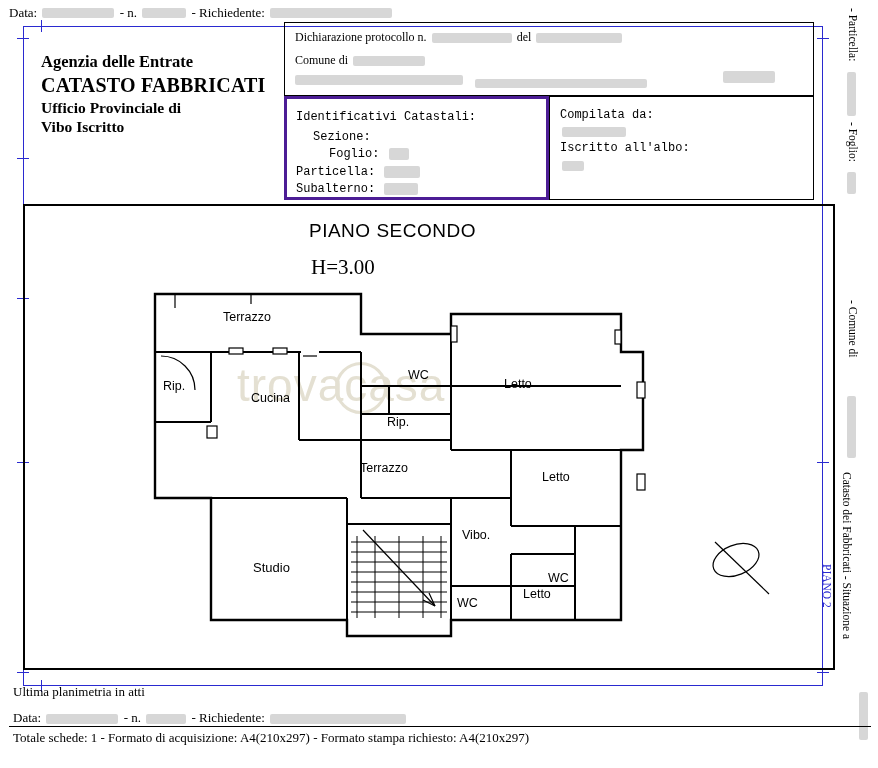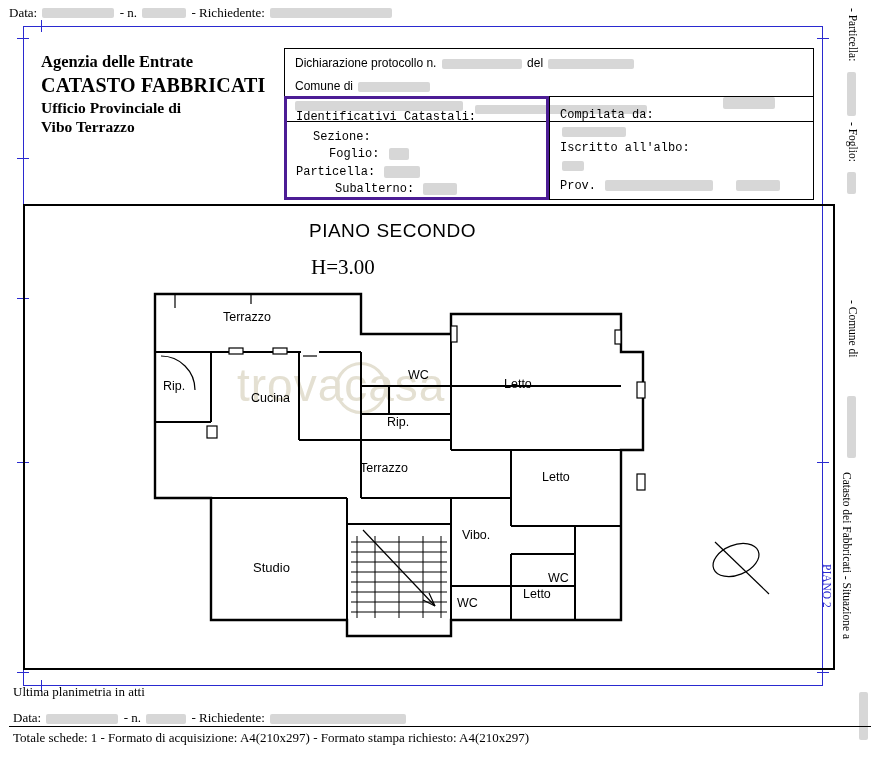--- a/index.html
+++ b/index.html
@@ -68,23 +68,22 @@
   .agency-2 { font-size: 20px; letter-spacing: .2px; }
   .agency-3 { font-size: 15.5px; }
   .agency-4 { font-size: 15.5px; }
 
   .decl-box {
     position: absolute;
     left: 283px; top: 22px;
     width: 530px; height: 74px;
     border: 1px solid #000;
     box-sizing: border-box;
-    font-family: Liberation Sans, sans-serif;
+    font-family: Liberation Serif, serif;
     font-size: 12px;
-    margin-top: 26px;
   }
   .decl-box .l1 { position: absolute; left: 10px; top: 7px; white-space: nowrap; }
   .decl-box .l2 { position: absolute; left: 10px; top: 30px; white-space: nowrap; }
   .decl-box .bar-a { position: absolute; left: 10px; top: 52px; width: 168px; height: 10px; background:#d7d7d7; border-radius:2px;}
   .decl-box .bar-b { position: absolute; left: 190px; top: 56px; width: 172px; height: 9px; background:#d7d7d7; border-radius:2px;}
   .decl-box .bar-c { position: absolute; left: 438px; top: 48px; width: 52px; height: 12px; background:#d7d7d7; border-radius:2px;}
 
   .ident-box {
     position: absolute;
     left: 283px; top: 96px;
@@ -253,21 +252,21 @@
   <div class="tickmark" style="left:816px;top:38px;width:12px;height:1px;"></div>
   <div class="tickmark" style="left:816px;top:462px;width:12px;height:1px;"></div>
   <div class="tickmark" style="left:816px;top:672px;width:12px;height:1px;"></div>
   <div class="tickmark" style="left:40px;top:20px;width:1px;height:12px;"></div>
   <div class="tickmark" style="left:40px;top:680px;width:1px;height:12px;"></div>
 
   <div class="agency-block">
     <div class="agency-1">Agenzia delle Entrate</div>
     <div class="agency-2">CATASTO FABBRICATI</div>
     <div class="agency-3">Ufficio Provinciale di</div>
-    <div class="agency-4">Vibo Terrazzo</div>
+    <div class="agency-4">Vibo Iscritto</div>
   </div>
 
   <div class="decl-box">
     <div class="l1">
       <span>Dichiarazione protocollo n.</span>
       <span class="redact" style="width:80px;"></span>
       <span>del</span>
       <span class="redact" style="width:86px;"></span>
     </div>
     <div class="l2">
@@ -283,39 +282,34 @@
     <div class="row" style="left:9px;top:11px;">Identificativi Catastali:</div>
     <div class="row" style="left:26px;top:31px;">Sezione:</div>
     <div class="row" style="left:42px;top:48px;text-align:right;">
       <span>Foglio:</span>
       <span class="redact" style="width:20px;height:12px;"></span>
     </div>
     <div class="row" style="left:9px;top:66px;">
       <span>Particella:</span>
       <span class="redact" style="width:36px;height:12px;"></span>
     </div>
-    <div class="row" style="left:9px;top:83px;margin-left:39px;">
+    <div class="row" style="left:9px;top:83px;">
       <span>Subalterno:</span>
       <span class="redact" style="width:34px;height:12px;"></span>
     </div>
   </div>
 
   <div class="comp-box">
     <div class="row" style="left:10px;top:11px;">Compilata da:</div>
     <div class="row" style="left:10px;top:28px;">
       <span class="redact" style="width:64px;"></span>
     </div>
     <div class="row" style="left:10px;top:44px;">Iscritto all'albo:</div>
     <div class="row" style="left:10px;top:62px;">
       <span class="redact" style="width:22px;"></span>
-    </div>
-    <div class="row" style="left:10px;top:82px;">
-      <span>Prov.</span>
-      <span class="redact" style="width:108px;height:11px;"></span>
-      <span class="redact" style="width:44px;height:11px;margin-left:14px;"></span>
     </div>
   </div>
 
 
   <div class="draw-area"></div>
   <div class="draw-left-edge"></div>
 
   <div class="piano-title">PIANO SECONDO</div>
   <div class="piano-h">H=3.00</div>
 

